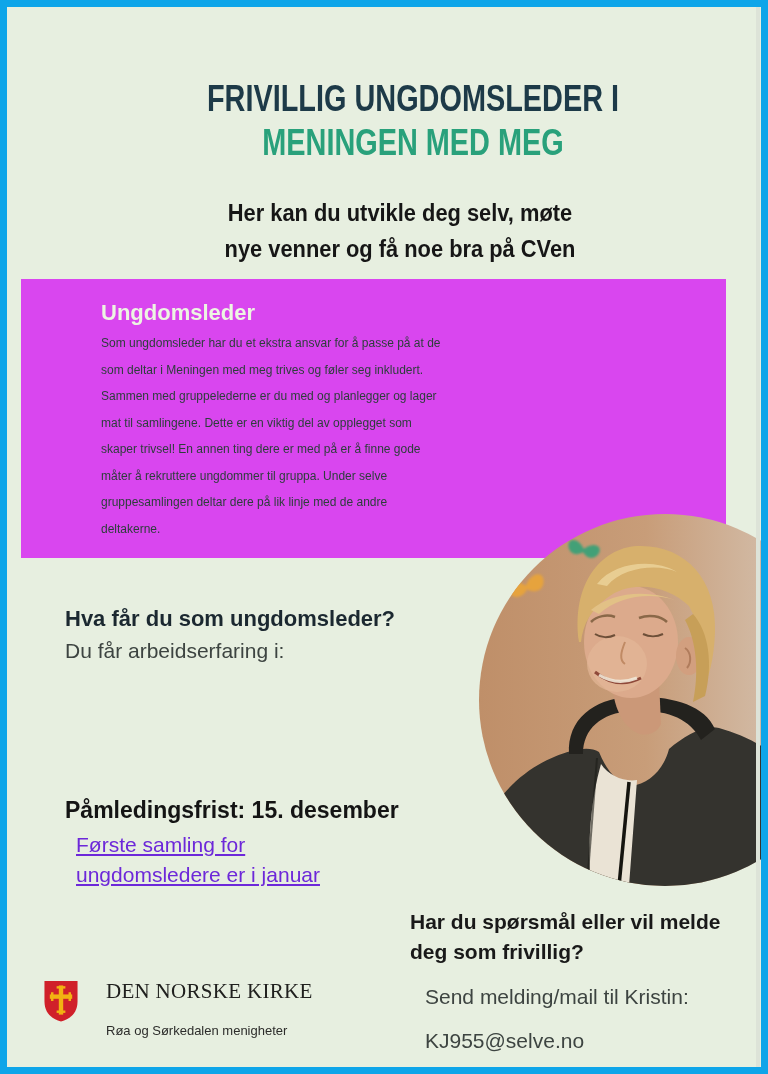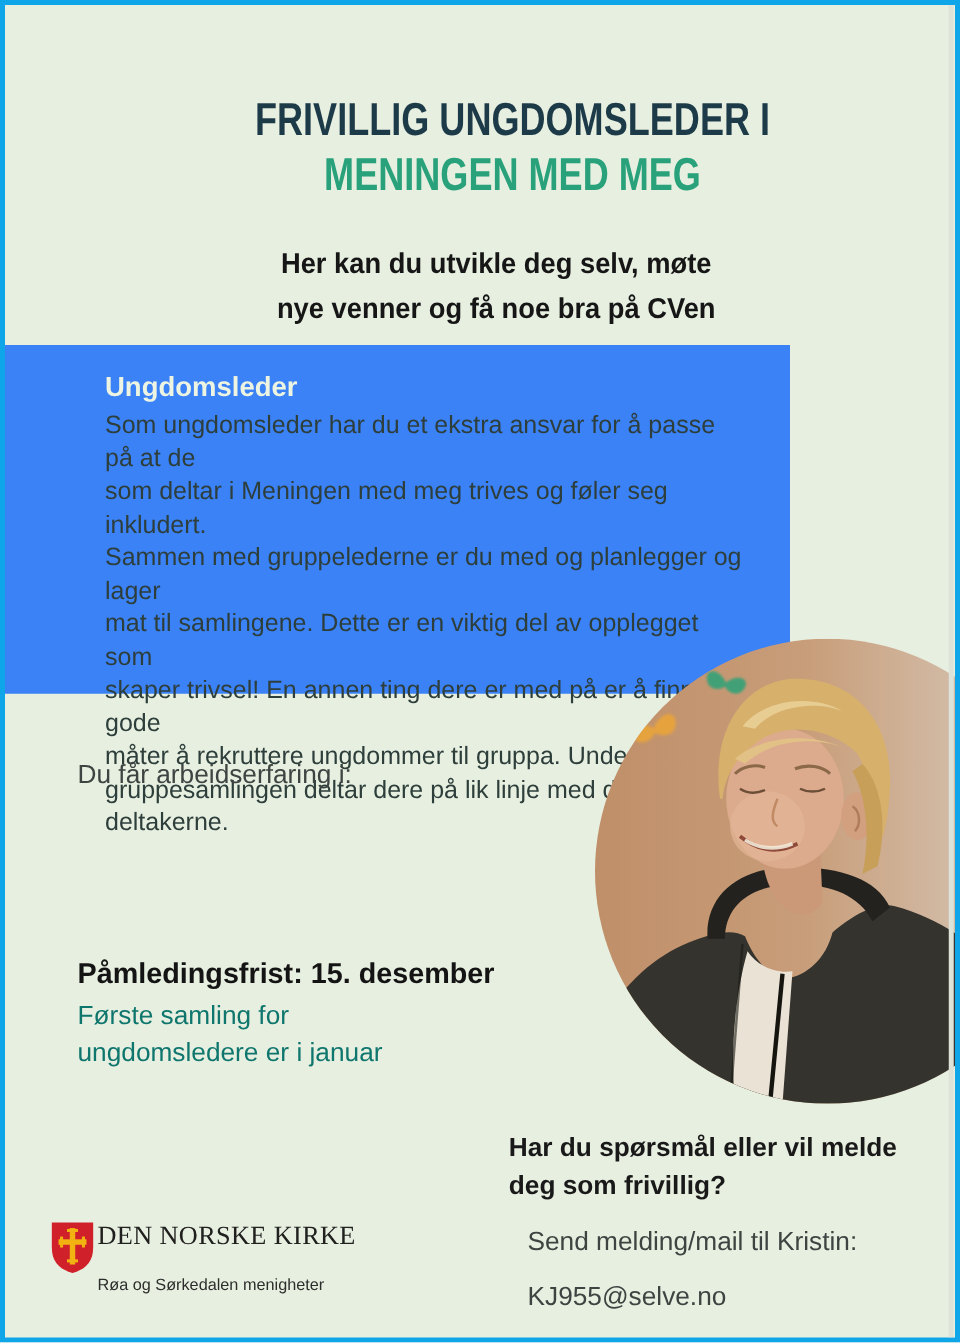--- a/index.html
+++ b/index.html
@@ -1,65 +1,65 @@
 <!DOCTYPE html>
 <html><head>
 <meta charset="utf-8">
 <style>
   html,body{margin:0;padding:0;background:#ffffff;}
   .page{
     position:relative;width:768px;height:1074px;
     background:#e7efe0;overflow:hidden;box-sizing:border-box;
-    border:4px solid #0ea5e9;
+    border:7px solid #0ea5e9;
     font-family:"Liberation Sans",sans-serif;
   }
   
   .title{
     position:absolute;top:70px;left:0;width:768px;text-align:center;
     font-weight:bold;font-size:37px;line-height:44px;
     transform:translateX(22px) scaleX(.78);transform-origin:50% 0;
     white-space:nowrap;
   }
   .title-line1{color:#1d3a48;}
   .title-line2{color:#29a17b;}
   
   .subtitle{
     position:absolute;top:188px;left:0;width:768px;margin:0;text-align:center;
     font-weight:bold;font-size:23px;line-height:36px;color:#161616;
     white-space:pre-line;transform:translateX(9px) scaleX(.95);transform-origin:50% 0;
   }
   
   .teal-band{
-    position:absolute;top:272px;left:0;width:628px;height:279px;
-    background:#3b82f6;box-sizing:border-box;padding:21px 38px 0 80px;
+    position:absolute;top:272px;left:14px;width:705px;height:279px;
+    background:#d946ef;box-sizing:border-box;padding:21px 38px 0 80px;
   }
   .band-heading{margin:0 0 5px;font-size:22px;font-weight:bold;color:#edf5e2;line-height:25px;}
-  .band-body{margin:0;font-size:20px;line-height:26.5px;color:#2d3e3b;white-space:pre-line;}
+  .band-body{margin:0;font-size:12px;line-height:26.5px;color:#2d3e3b;white-space:pre-line;}
   
   .photo{
     position:absolute;left:472px;top:507px;width:372px;height:372px;
     border-radius:50%;overflow:hidden;z-index:2;
   }
   .photo svg{display:block;width:100%;height:100%;}
   
   .benefits{position:absolute;left:58px;top:598px;width:420px;}
   .benefits-heading{margin:0;font-size:22px;font-weight:bold;color:#1b2830;line-height:28px;}
   .benefits-intro{margin:3px 0 12px;font-size:21px;color:#3d4441;line-height:29px;}
   .benefits-list{margin:2px 0 0;padding:0 0 0 40px;font-size:21px;color:#3d4441;line-height:30.5px;}
   .benefits-list li{white-space:pre-line;}
   
-  .deadline{position:absolute;left:58px;top:760px;}
+  .deadline{position:absolute;left:58px;top:789px;}
   .deadline-heading{margin:0;font-size:23px;font-weight:bold;color:#141414;line-height:28px;}
-  .deadline-note{margin:6px 0 0;font-size:21px;color:#0f766e;line-height:29.5px;white-space:pre-line;}
+  .deadline-note{margin:6px 11px 0;font-size:21px;color:#6d28d9;line-height:29.5px;white-space:pre-line;text-decoration:underline;}
   
   .contact{position:absolute;left:403px;top:900px;width:372px;}
   .contact-heading{margin:0;font-size:21px;font-weight:bold;color:#191919;line-height:30px;white-space:pre-line;}
   .contact-line{margin:15px;font-size:21px;color:#3d4441;line-height:29px;}
   
-  .logo{position:absolute;left:36px;top:972px;display:flex;gap:2px;align-items:flex-start;z-index:4;}
+  .logo{position:absolute;left:36px;top:972px;display:flex;gap:27px;align-items:flex-start;z-index:4;}
   .shield{width:36px;height:44px;flex:0 0 auto;}
   .logo-name{font-family:"Liberation Serif",serif;font-size:21px;color:#20201e;line-height:24px;letter-spacing:.3px;}
   .logo-sub{font-size:13px;color:#2d2d2b;margin-top:20px;}
   
   .right-strip{position:absolute;top:0;right:1px;width:4px;height:100%;background:#dde3d8;z-index:5;}
 </style>
 </head>
 <body>
 
 <div class="page">
@@ -134,20 +134,21 @@
       <path d="M160,104 C170,100 182,102 188,108" stroke="#8a6848" stroke-width="2.5" fill="none"></path>
       <path d="M116,120 C122,124 130,124 136,121" stroke="#6d4f38" stroke-width="2" fill="none"></path>
       <path d="M164,120 C170,123 178,123 184,120" stroke="#6d4f38" stroke-width="2" fill="none"></path>
       <path d="M146,128 C142,138 140,146 146,150" stroke="#c08a64" stroke-width="2" fill="none"></path>
       <path d="M116,158 Q138,176 162,164" stroke="#8f4a3a" stroke-width="3" fill="none"></path>
       <path d="M120,161 Q138,172 158,164" stroke="#f1e8d8" stroke-width="3" fill="none" opacity="0.9"></path>
     </svg>
   </div>
 
   <section class="benefits">
+    <h3 class="benefits-heading">Hva får du som ungdomsleder?</h3>
     <p class="benefits-intro">Du får arbeidserfaring i:</p>
   </section>
 
   <section class="deadline">
     <h3 class="deadline-heading">Påmledingsfrist: 15. desember</h3>
     <p class="deadline-note">Første samling for
 ungdomsledere er i januar</p>
   </section>
 
   <section class="contact">

